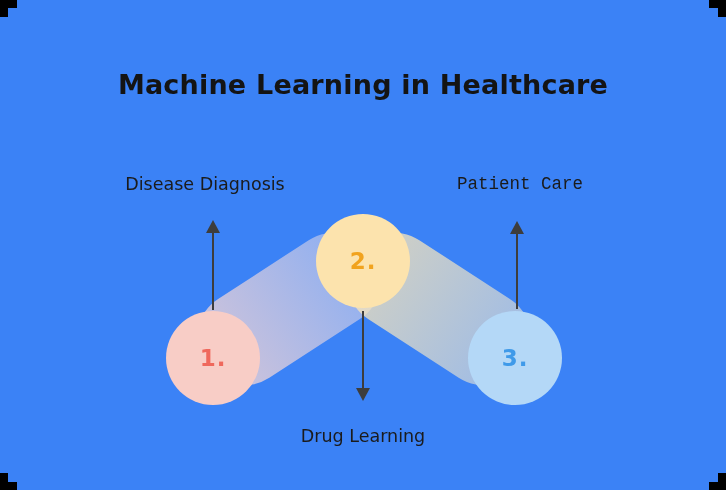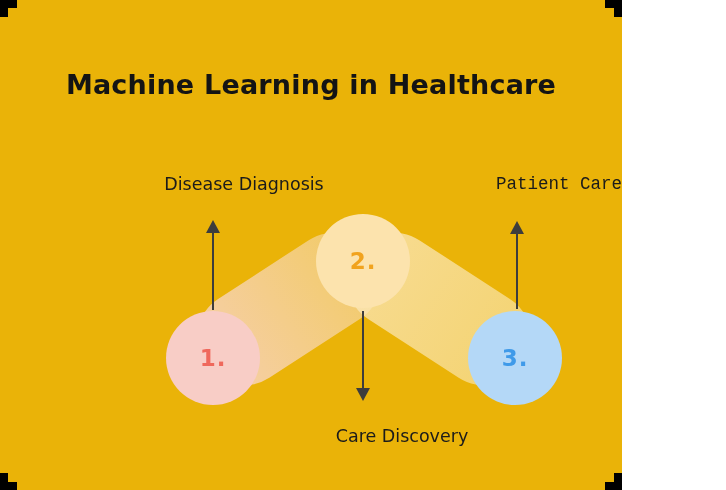--- a/index.html
+++ b/index.html
@@ -1,20 +1,20 @@
 <!DOCTYPE html>
 <html><head>
 <meta charset="utf-8">
 <style>
   html,body { margin:0; padding:0; }
   body { font-family:"DejaVu Sans","Liberation Sans",sans-serif; }
   .canvas {
     position:relative;
-    width:622px; height:490px;
-    background:#eab308;
+    width:726px; height:490px;
+    background:#3b82f6;
     overflow:hidden;
   }
   
   .corner { position:absolute; width:9px; height:9px; }
   .corner.tl { top:0; left:0; border-top:8px solid #000; border-left:8px solid #000; }
   .corner.tr { top:0; right:0; border-top:8px solid #000; border-right:8px solid #000; }
   .corner.bl { bottom:0; left:0; border-bottom:8px solid #000; border-left:8px solid #000; }
   .corner.br { bottom:0; right:0; border-bottom:8px solid #000; border-right:8px solid #000; }
 
   .title {
@@ -22,21 +22,20 @@
     text-align:center;
     font-size:27px; font-weight:700; color:#141414;
     letter-spacing:0.2px;
   }
 
   .node-label {
     position:absolute;
     transform:translateX(-50%);
     font-size:17.5px; color:#1b1b1b;
     white-space:nowrap;
-    margin-left:39px;
   }
   .label-dd   { left:205px; top:174px; }
   .label-pc   { left:520px; top:174px;font-family:Liberation Mono, monospace; }
   .label-drug { left:363px; top:426px; }
 
   
   .band {
     position:absolute;
     height:94px; border-radius:47px;
     z-index:1;
@@ -86,21 +85,21 @@
 
   <div class="corner tl"></div>
   <div class="corner tr"></div>
   <div class="corner bl"></div>
   <div class="corner br"></div>
 
   <h1 class="title">Machine Learning in Healthcare</h1>
 
   <div class="node-label label-dd">Disease Diagnosis</div>
   <div class="node-label label-pc">Patient Care</div>
-  <div class="node-label label-drug">Care Discovery</div>
+  <div class="node-label label-drug">Drug Learning</div>
 
   <div class="band band-1" style="background: linear-gradient(to right, rgba(249, 214, 210, 0.8), rgba(253, 238, 238, 0.4));"></div>
   <div class="band band-2" style="background: linear-gradient(to right, rgba(251, 230, 181, 0.8), rgba(253, 243, 217, 0.5));"></div>
 
   <div class="circle circle-1" style="background: rgb(248, 205, 198);">
     <span class="num" style="color: rgb(239, 104, 92);">1.</span>
   </div>
   <div class="circle circle-2" style="background: rgb(252, 227, 173);">
     <span class="num" style="color: rgb(241, 163, 30);">2.</span>
   </div>

